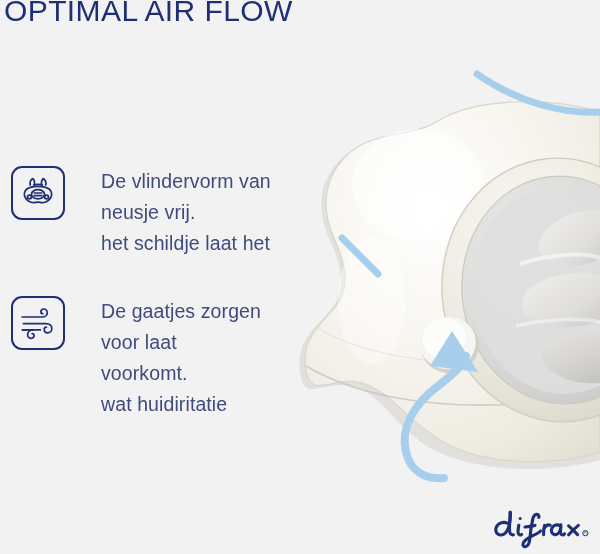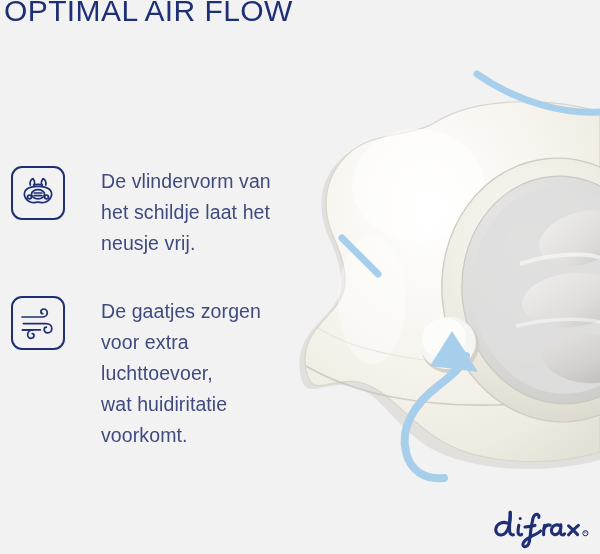--- a/index.html
+++ b/index.html
@@ -204,22 +204,22 @@
           <path d="M17.8 22.0 L 26.2 22.0"></path>
           <path d="M17.8 24.8 L 26.2 24.8"></path>
 
           <circle cx="12.6" cy="26.4" r="2.1"></circle>
           <circle cx="31.4" cy="26.4" r="2.1"></circle>
         </g>
       </svg>
     </div>
     <div class="feature-text">
       <span class="ln">De vlindervorm van</span>
+      <span class="ln">neusje vrij.</span>
       <span class="ln">het schildje laat het</span>
-      <span class="ln">neusje vrij.</span>
     </div>
   </div>
 
   <div class="feature feature-2">
     <div class="icon-box">
       <svg viewBox="0 0 44 44" width="40" height="40" aria-hidden="true">
         <g fill="none" stroke="#1e2f76" stroke-width="1.9" stroke-linecap="round" stroke-linejoin="round">
 
           <path d="M4.5 15.4 L 26.5 15.4
                    C 30.0 15.4, 32.2 13.2, 32.2 10.6
@@ -237,24 +237,23 @@
                    C 13.0 29.6, 10.6 32.0, 10.6 34.8
                    C 10.6 37.2, 12.4 38.8, 14.4 38.8
                    C 16.2 38.8, 17.6 37.4, 17.6 35.8
                    C 17.6 34.5, 16.7 33.6, 15.6 33.6"></path>
           <path d="M5.0 29.6 L 24.6 29.6"></path>
         </g>
       </svg>
     </div>
     <div class="feature-text">
       <span class="ln">De gaatjes zorgen</span>
-      <span class="ln">voor extra</span>
-      <span class="ln">luchttoevoer,</span>
+      <span class="ln">voor laat</span>
+      <span class="ln">voorkomt.</span>
       <span class="ln">wat huidiritatie</span>
-      <span class="ln">voorkomt.</span>
     </div>
   </div>
 
   <div class="brand">
     <svg viewBox="0 0 104 44" width="104" height="44" aria-hidden="true">
       <g fill="none" stroke="#1e2f76" stroke-width="3.1" stroke-linecap="round" stroke-linejoin="round">
 
         <path d="M15.4 18.2 C 11.0 16.2, 5.2 18.4, 4.0 23.2
                  C 3.0 27.2, 5.8 30.4, 9.4 30.0
                  C 13.2 29.6, 16.0 25.4, 17.2 20.2

